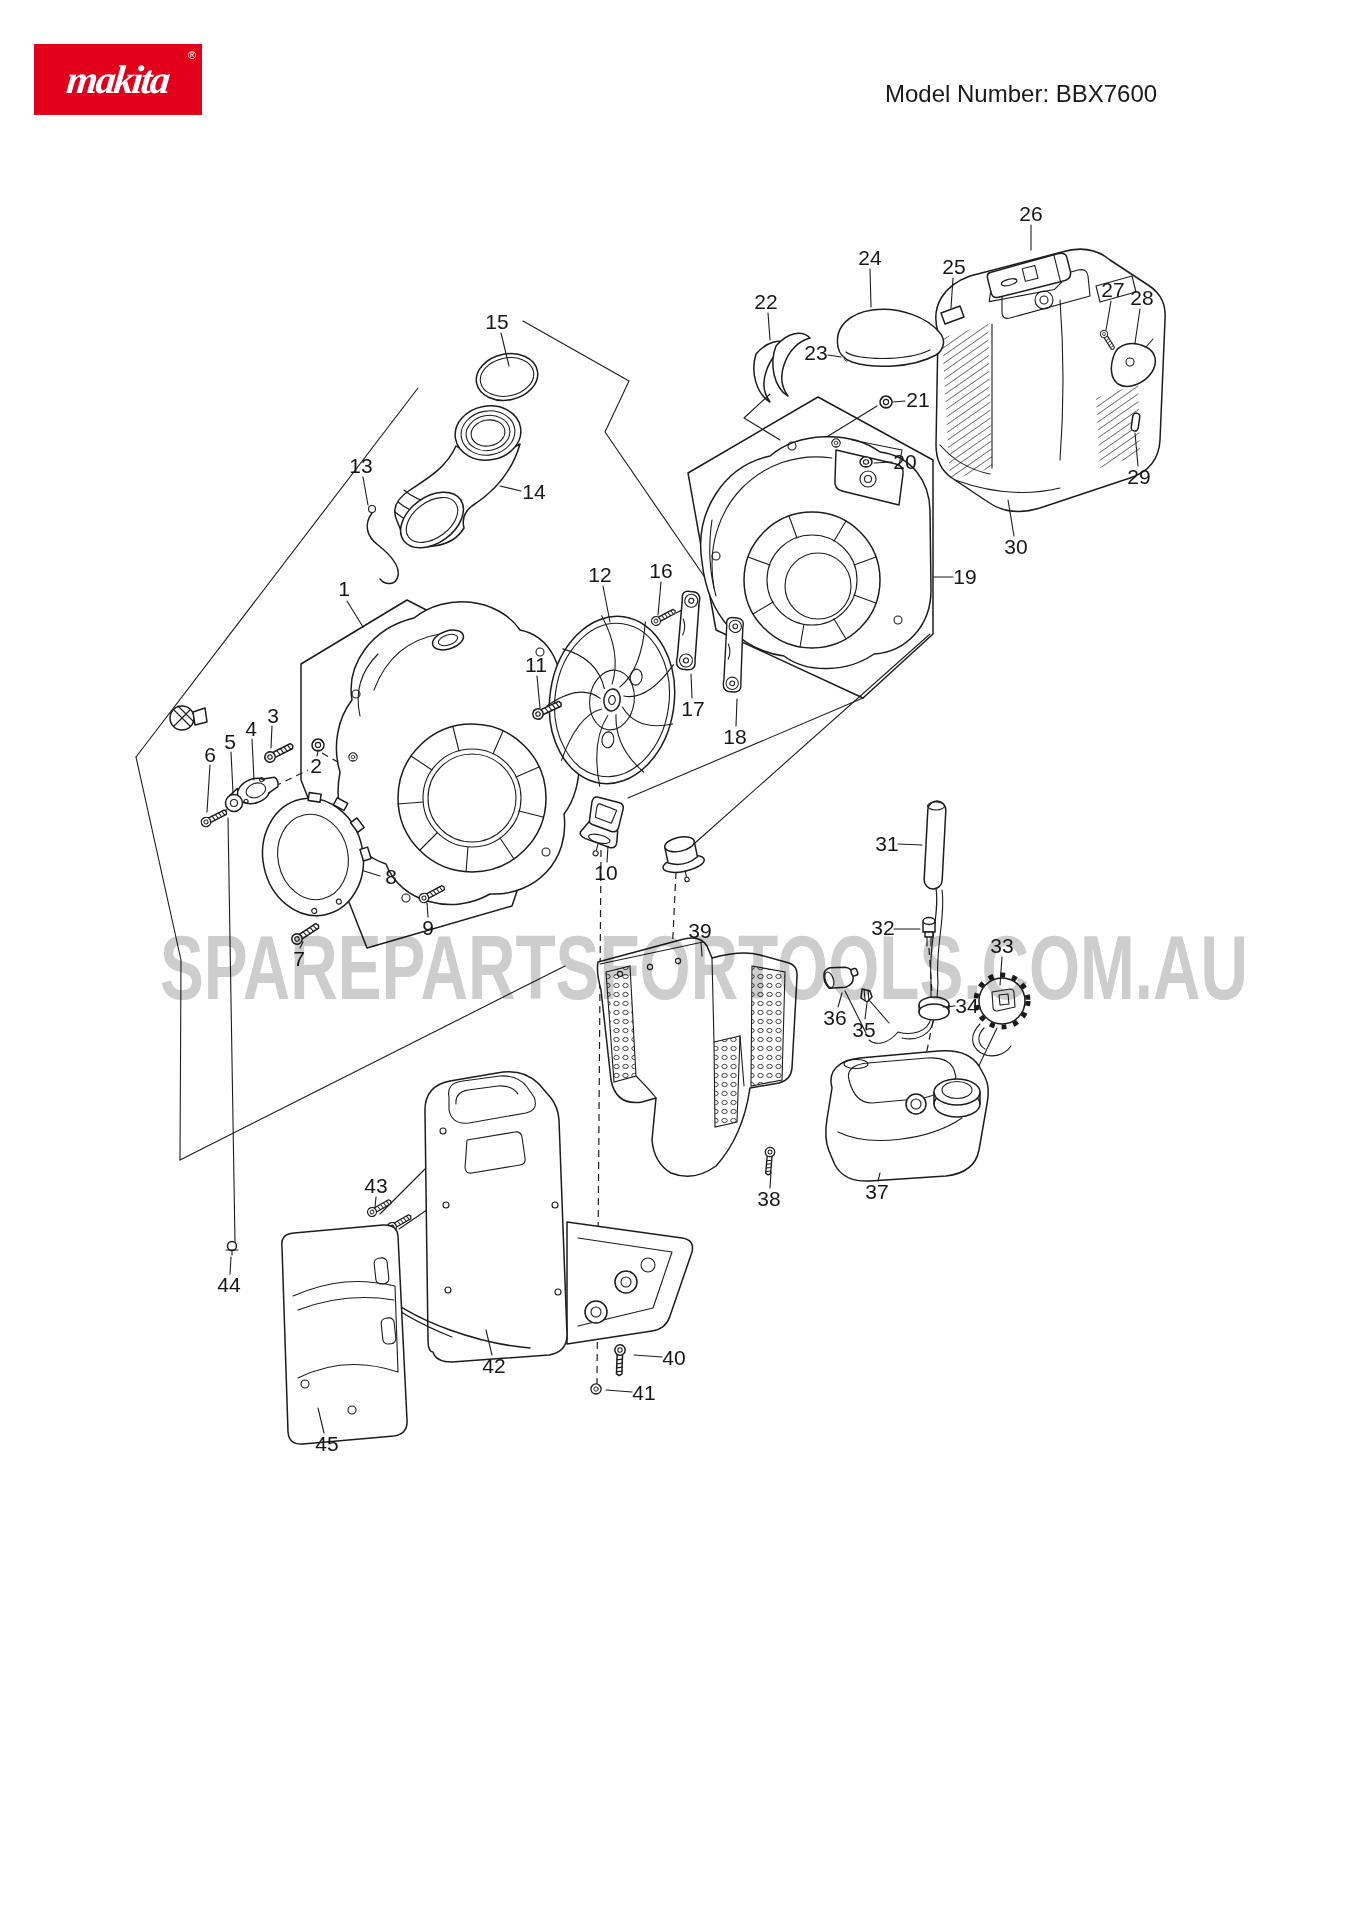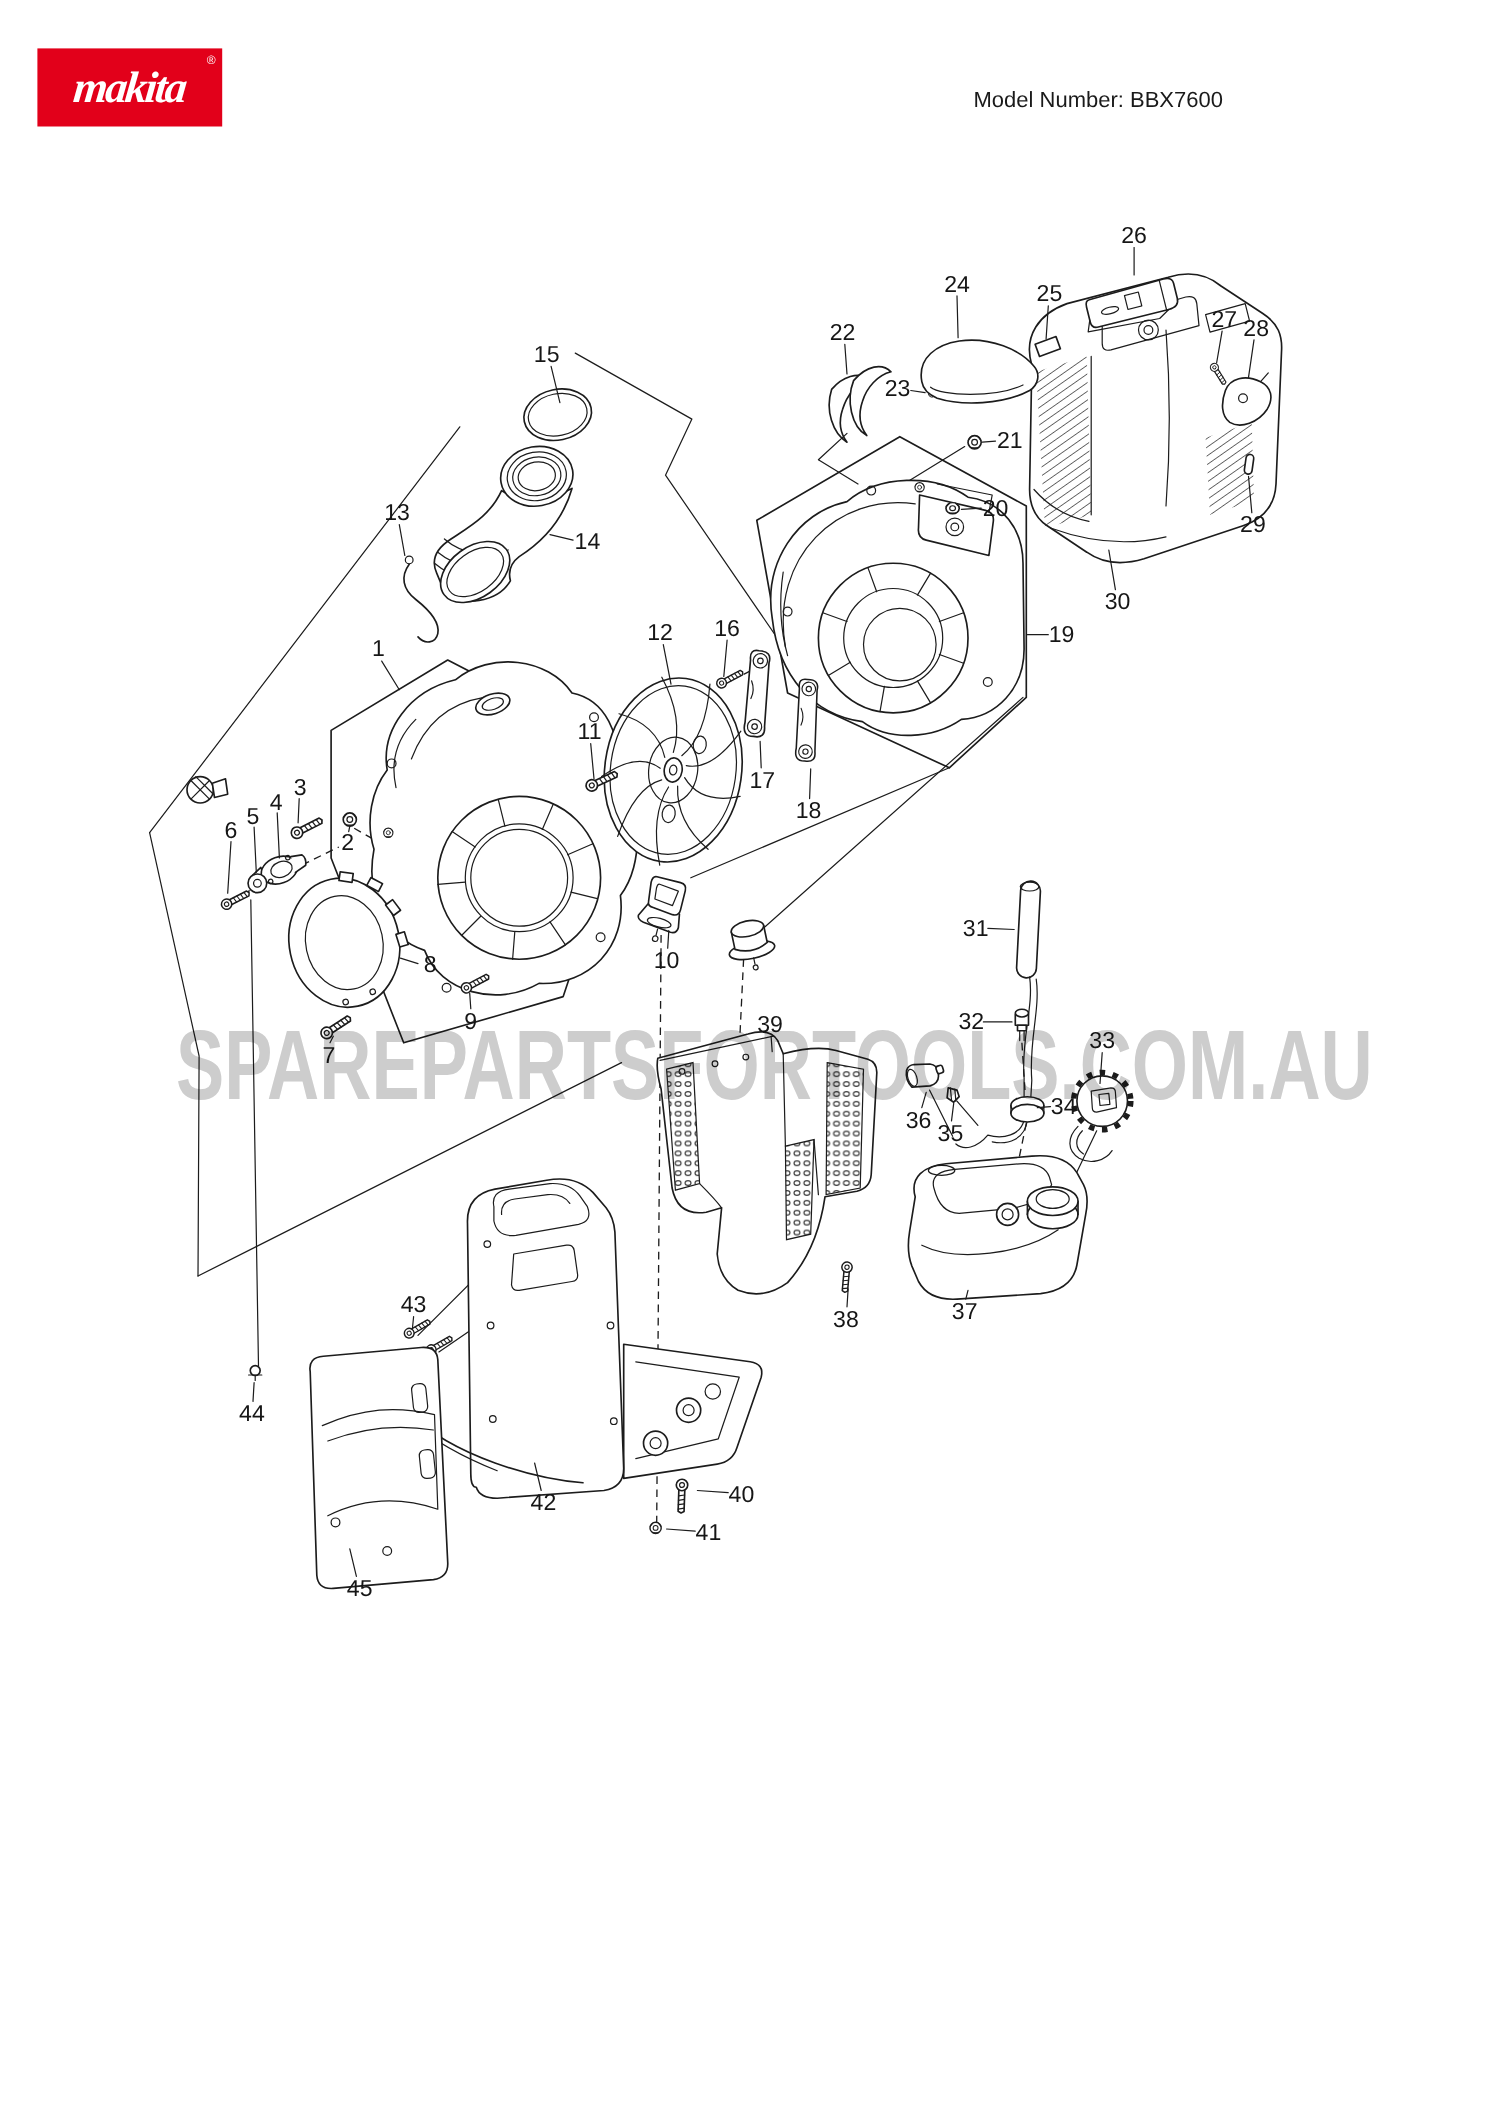--- a/index.html
+++ b/index.html
@@ -3,21 +3,21 @@
 <meta charset="utf-8">
 <style>
   html,body{margin:0;padding:0;background:#fff;}
   .page{position:relative;width:1350px;height:1910px;background:#ffffff;overflow:hidden;
         font-family:"Liberation Sans",sans-serif;}
   .logo{position:absolute;left:34px;top:44px;width:168px;height:71px;background:#e2001a;
         color:#fff;display:flex;align-items:center;justify-content:center;}
   .logo .word{font-style:italic;font-weight:bold;font-size:40px;letter-spacing:-2px;
         transform:skewX(-6deg);font-family:"Liberation Serif","DejaVu Serif",serif;}
   .logo .reg{position:absolute;top:5px;right:6px;font-size:11px;font-style:normal;}
-  .model{position:absolute;left:885px;top:80px;font-size:20px;color:#1a1a1a;}
+  .model{position:absolute;left:885px;top:80px;font-size:24px;color:#1a1a1a;}
   svg{position:absolute;left:0;top:0;}
   .ln{fill:none;stroke:#1c1c1c;stroke-width:1.5;stroke-linecap:round;stroke-linejoin:round;}
   .lnf{fill:#ffffff;stroke:#1c1c1c;stroke-width:1.5;stroke-linecap:round;stroke-linejoin:round;}
   .thin{fill:none;stroke:#1c1c1c;stroke-width:1.1;stroke-linecap:round;stroke-linejoin:round;}
   .dash{fill:none;stroke:#1c1c1c;stroke-width:1.2;stroke-dasharray:7 5;}
   .meshp{fill:url(#mesh);stroke:#1c1c1c;stroke-width:1.1;}
   .hatchp{fill:url(#hatch);stroke:none;}
   .fan *{vector-effect:non-scaling-stroke;}
   .lbl{font-family:"Liberation Sans",sans-serif;font-size:21px;fill:#161616;}
   .wm{font-family:"Liberation Sans",sans-serif;font-weight:bold;font-size:90px;fill:#cdcdcd;

